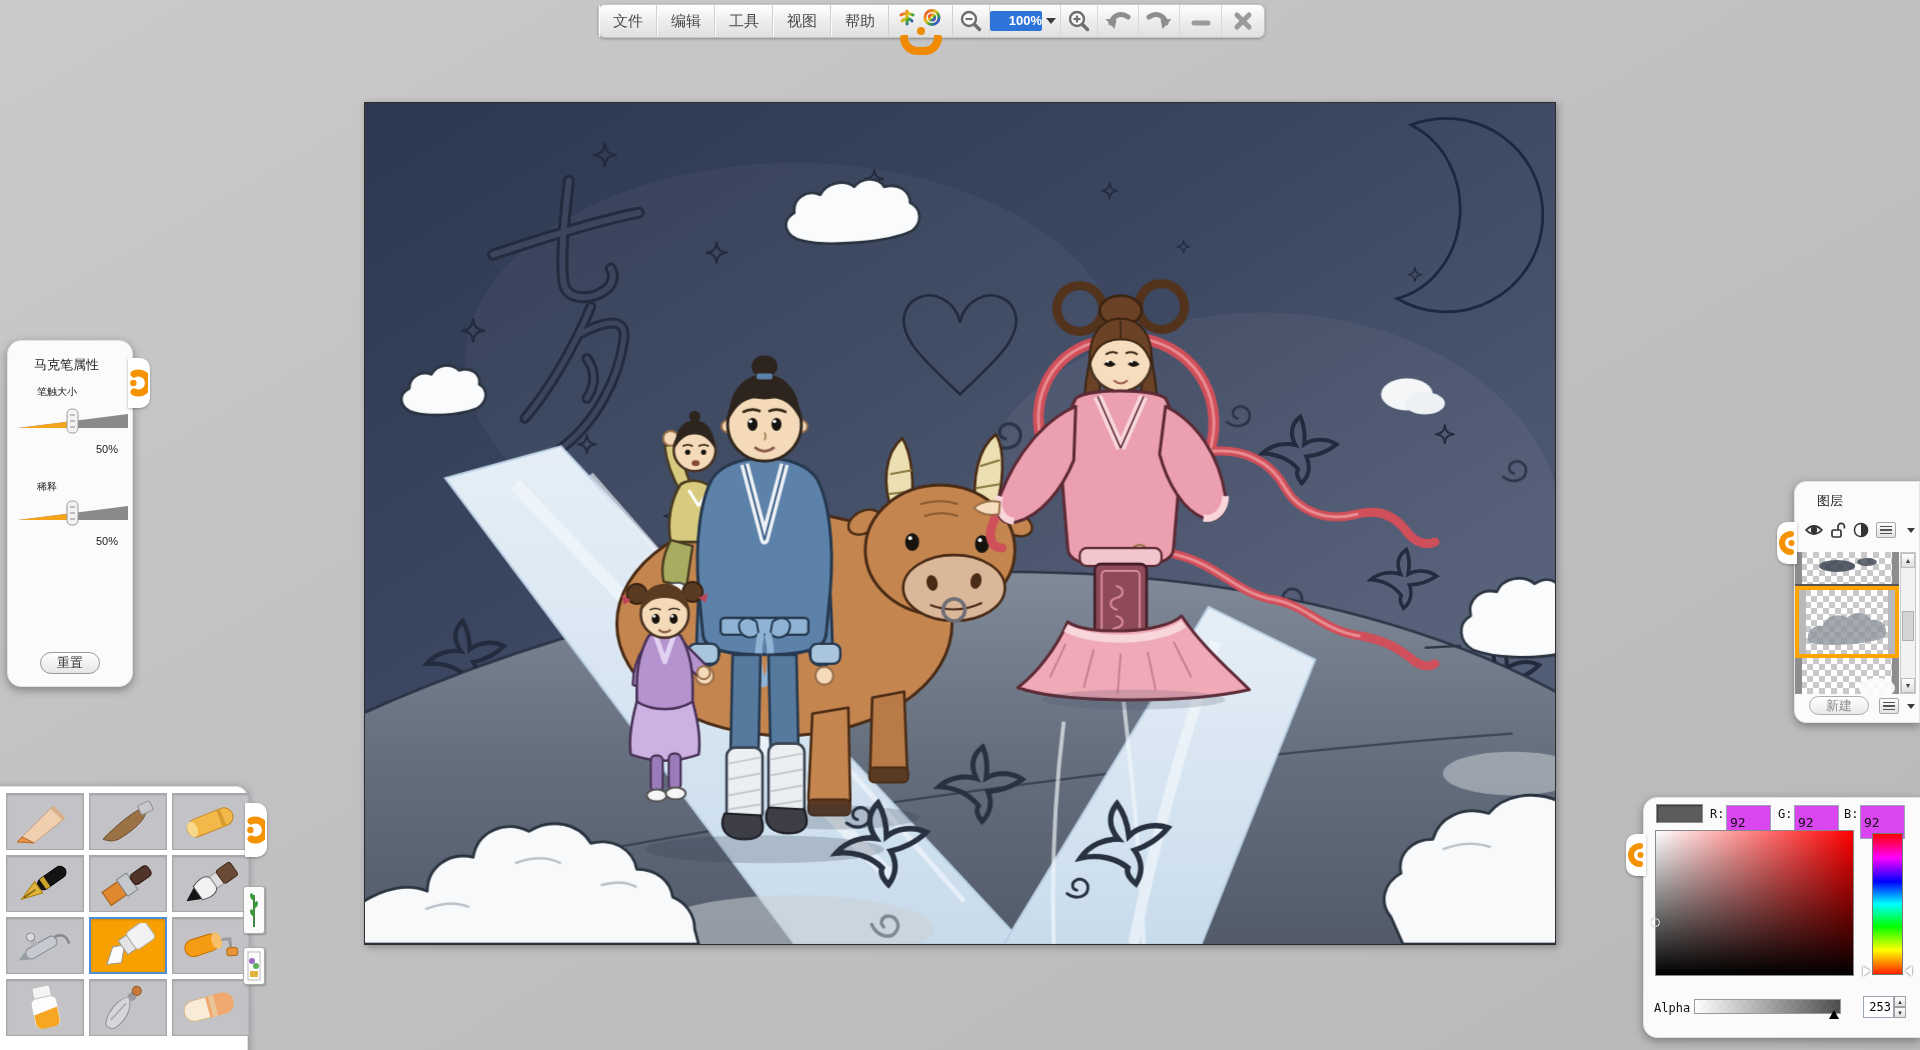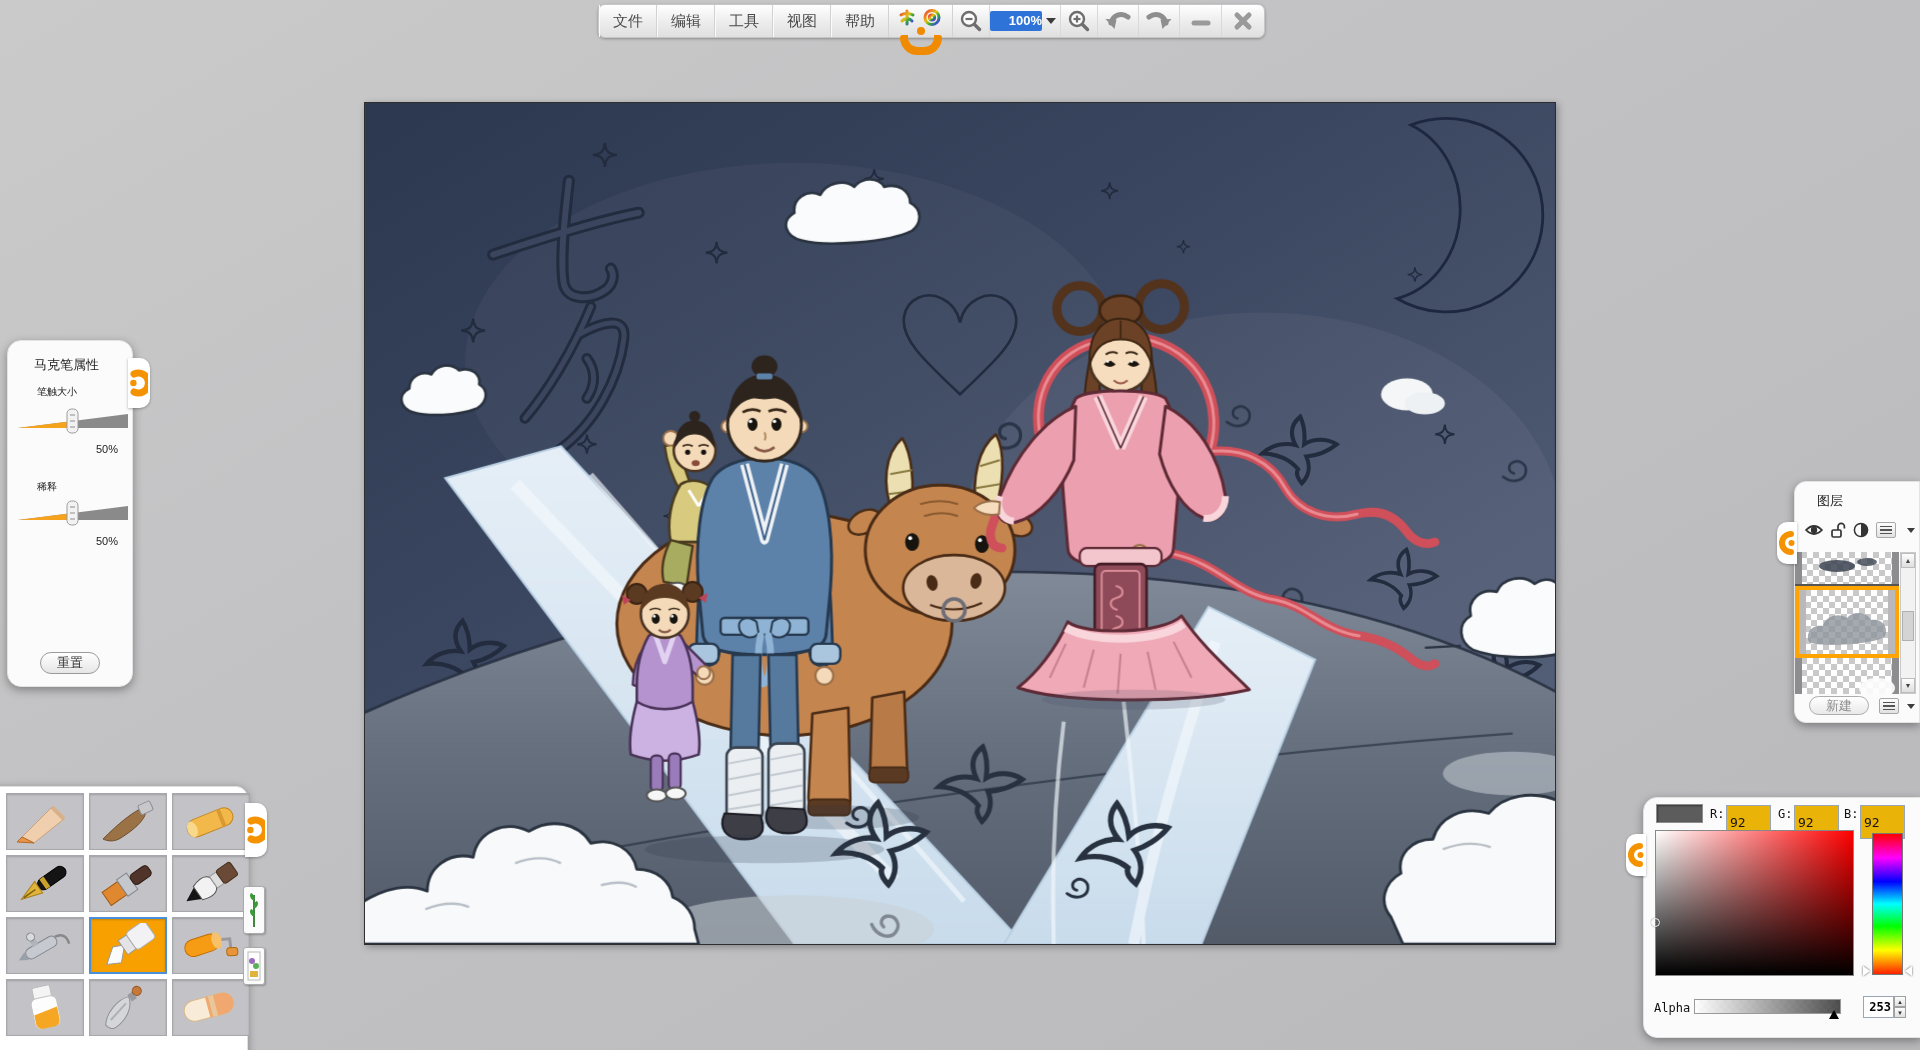--- a/index.html
+++ b/index.html
@@ -68,40 +68,40 @@
            background:linear-gradient(#fff,#e9e9e9);font-size:13px;color:#8a8a8a;display:flex;align-items:center;justify-content:center;text-align:right;}
   .mini-menu{width:20px;height:16px;background:linear-gradient(#fdfdfd,#e2e2e2);border:1px solid #a8a8a8;
              border-radius:2px;display:flex;flex-direction:column;justify-content:center;gap:2px;padding:0 3px;}
   .mini-menu i{display:block;height:1.5px;background:#555;}
 
   
   .color-panel{left:1643px;top:797px;width:278px;height:241px;border-radius:14px 0 0 14px;}
   .mono{font-family:"DejaVu Sans Mono","Liberation Mono",monospace;}
   .swatch{position:absolute;left:12px;top:6px;width:47px;height:19px;background:#5c5c5c;border:1px solid #8d8d8d;box-shadow:inset 1px 1px 2px rgba(0,0,0,.4);}
   .clabel{position:absolute;top:9px;font-size:12px;color:#111;}
-  .cinput{position:absolute;top:7px;width:45px;height:19px;border:1px solid #9aa6b4;font-size:13px;padding:16px 3px;background:#eab308;color:#111;}
+  .cinput{position:absolute;top:7px;width:45px;height:19px;border:1px solid #9aa6b4;font-size:13px;padding:16px 3px;background:#d946ef;color:#111;}
   .sv-square{position:absolute;left:11px;top:32px;width:199px;height:146px;border:1px solid #888;
              background:linear-gradient(to top,#000,rgba(0,0,0,0)),linear-gradient(to right,#fff,#f00);}
   .sv-cursor{position:absolute;left:-5px;top:87px;width:9px;height:9px;border:1.6px solid #f2f2f2;border-radius:50%;
              box-shadow:0 0 1px #333;}
   .hue-bar{position:absolute;left:228px;top:35px;width:31px;height:142px;border:1px solid #777;
            background:linear-gradient(to bottom,#f00 0%,#f0f 17%,#00f 34%,#0ff 50%,#0f0 66%,#ff0 83%,#f20 100%);}
   .hue-arrow-l{position:absolute;left:219px;top:168px;width:0;height:0;border-top:5px solid transparent;
                border-bottom:5px solid transparent;border-left:7px solid #fff;filter:drop-shadow(0 0 1px #555);}
   .hue-arrow-r{position:absolute;left:261px;top:168px;width:0;height:0;border-top:5px solid transparent;
                border-bottom:5px solid transparent;border-right:7px solid #fff;filter:drop-shadow(0 0 1px #555);}
   .alpha-label{position:absolute;left:10px;top:203px;font-size:12px;color:#111;}
   .alpha-slider{position:absolute;left:50px;top:201px;width:147px;height:15px;border:1px solid #999;
                 background-image:linear-gradient(to right,rgba(255,255,255,.95),rgba(70,70,70,.95)),
                 conic-gradient(#bbb 90deg,#fff 90deg 180deg,#bbb 180deg 270deg,#fff 270deg);
                 background-size:100% 100%,8px 8px;}
   .alpha-thumb{position:absolute;right:1px;bottom:-6px;width:0;height:0;border-left:5px solid transparent;
                border-right:5px solid transparent;border-bottom:9px solid #000;}
   .alpha-input{position:absolute;left:219px;top:198px;width:31px;height:22px;border:1px solid #9aa6b4;
-               font-size:12px;text-align:right;padding:4px 2px;background:#fff;font-weight:bold;}
+               font-size:12px;text-align:right;padding:4px 2px;background:#fff;}
   .spinner{position:absolute;left:250px;top:198px;width:12px;height:22px;display:flex;flex-direction:column;}
   .spinner div{flex:1;border:1px solid #a0a0a0;background:linear-gradient(#fdfdfd,#e0e0e0);
                display:flex;align-items:center;justify-content:center;font-size:6px;color:#333;}
 
   
   .paint-canvas{position:absolute;left:364px;top:102px;width:1192px;height:843px;border:1px solid #2e2e2e;
                 box-shadow:2px 2px 7px rgba(0,0,0,.3);background:#39435c;}
 </style>
 </head>
 <body>

